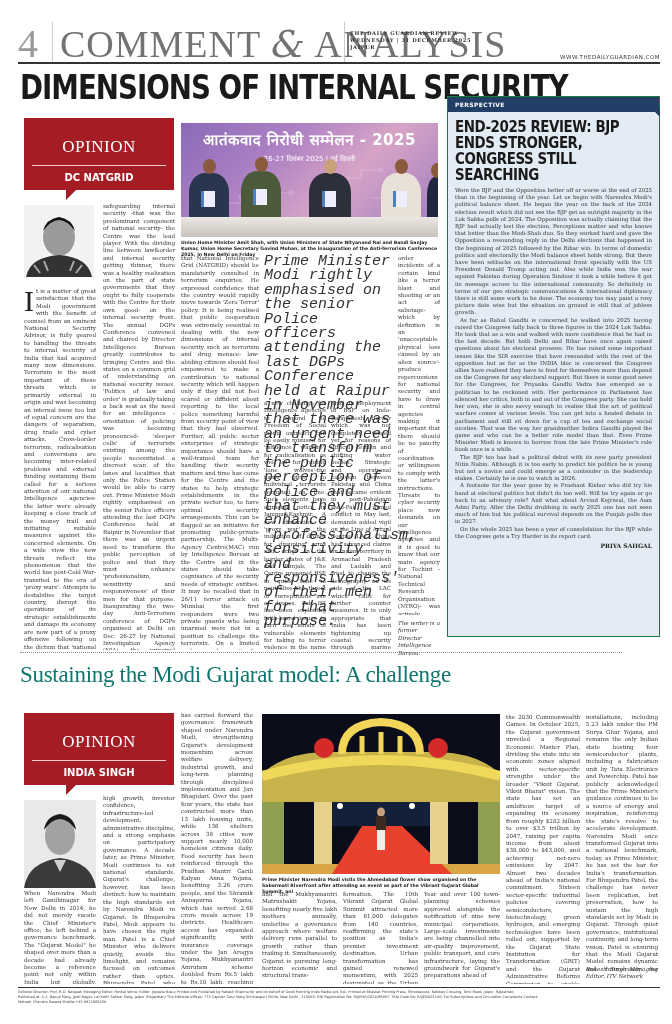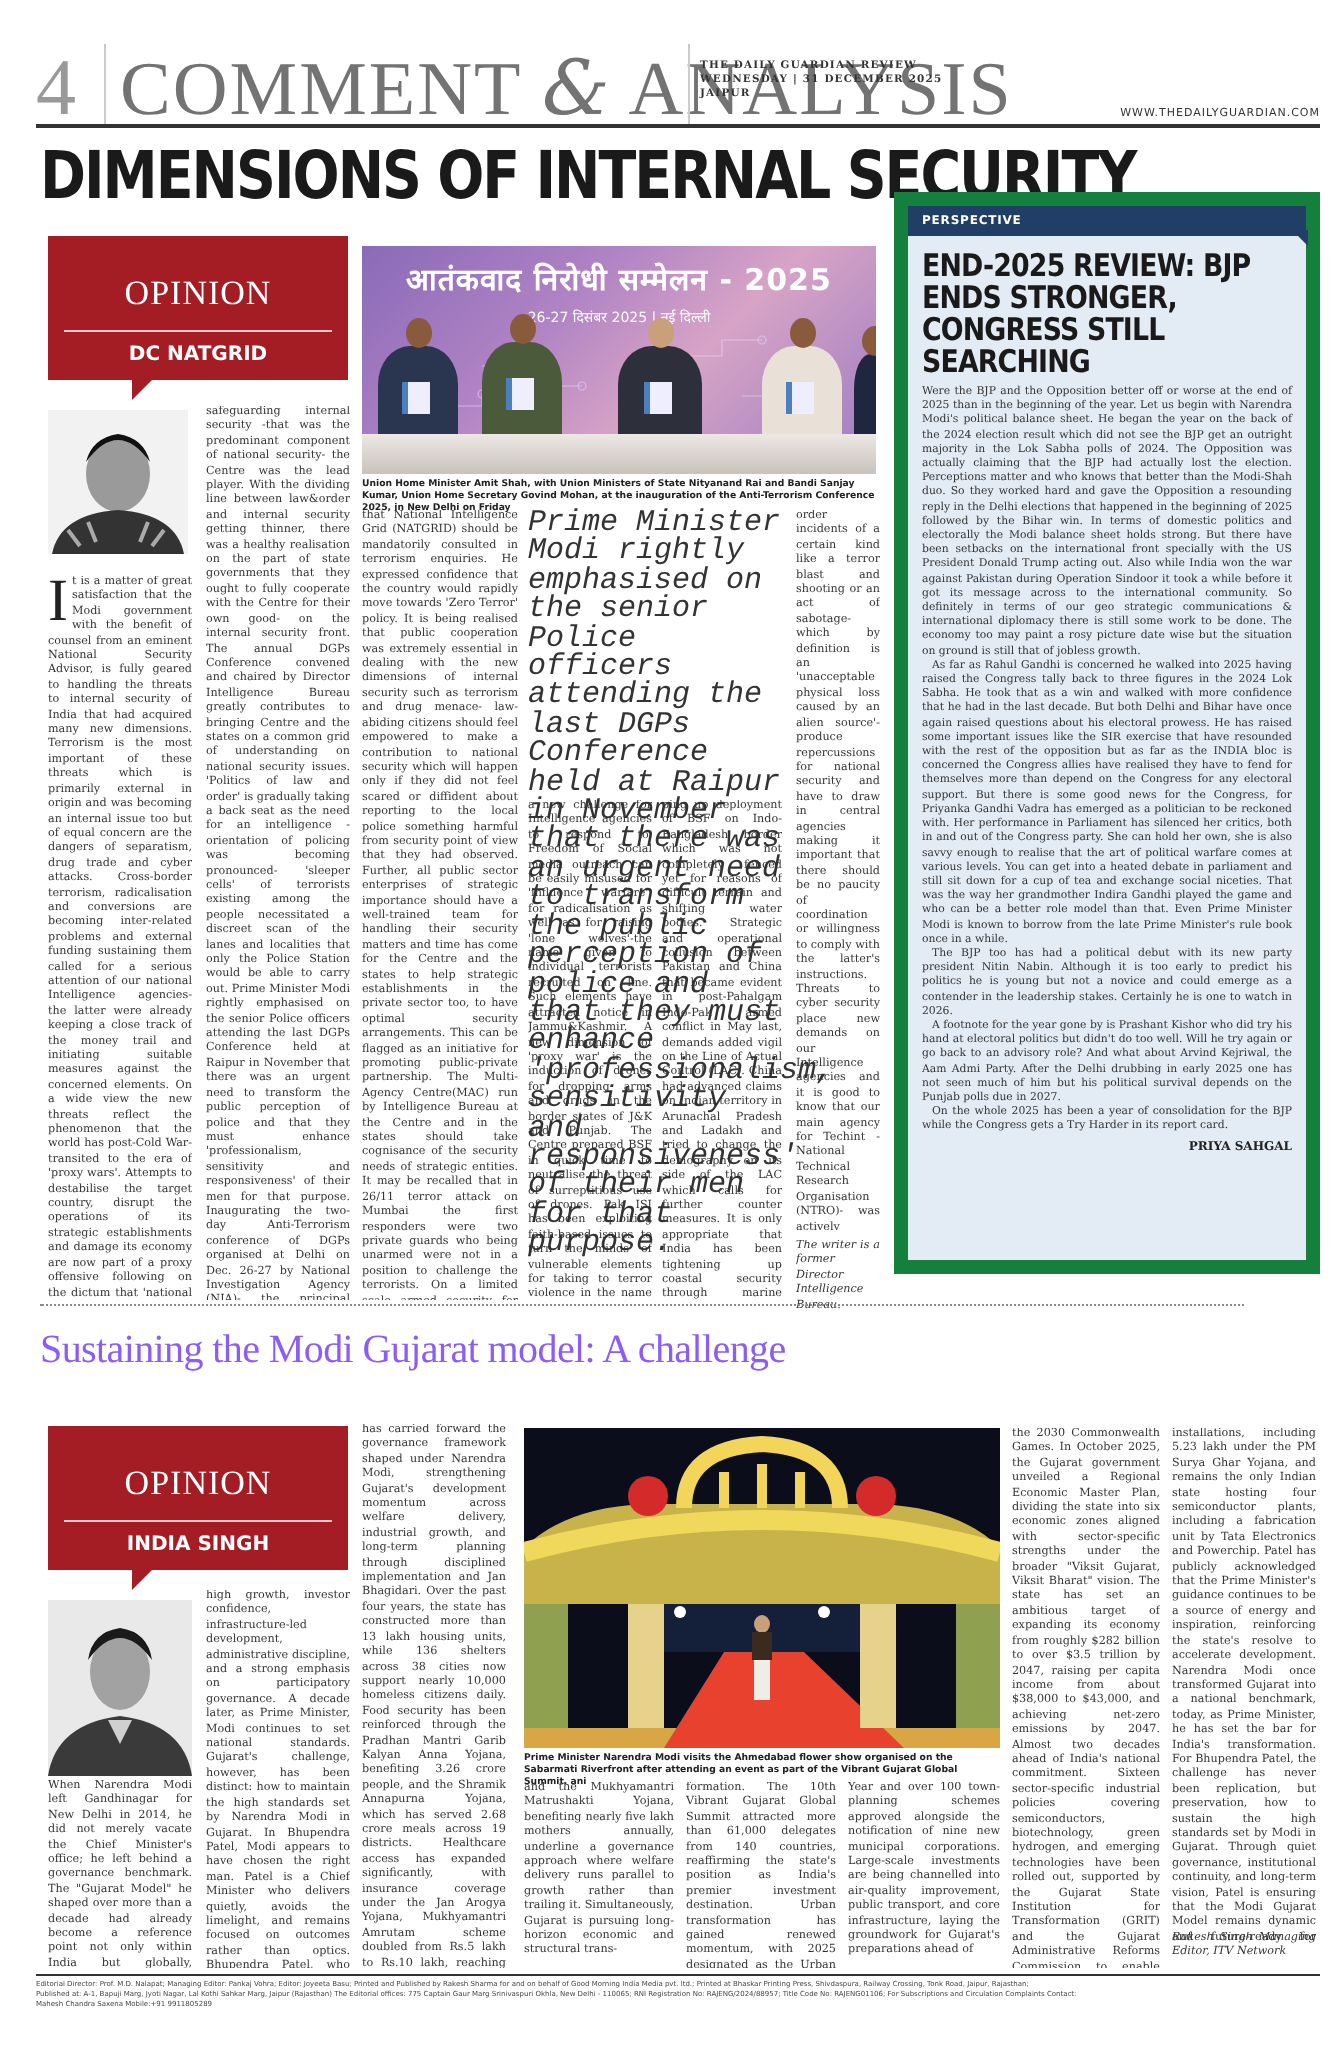--- a/index.html
+++ b/index.html
@@ -34,30 +34,30 @@
 .byline-ital{font-style:italic}
 
 .photo1{overflow:hidden;background:linear-gradient(135deg,#8a6ab8 0%,#b083c4 35%,#d7a4c6 60%,#9a7bc0 100%)}
 .photo1 .hindi1{position:absolute;left:0;right:0;top:6px;text-align:center;color:#fff;font-size:15px;font-weight:bold;font-family:"DejaVu Sans",sans-serif;letter-spacing:.5px}
 .photo1 .hindi2{position:absolute;left:0;right:0;top:31px;text-align:center;color:#fff;font-size:7px;font-family:"DejaVu Sans",sans-serif}
 .person{position:absolute;bottom:16px;border-radius:40% 40% 4px 4px}
 .person .head{position:absolute;left:50%;top:-14px;width:13px;height:15px;margin-left:-6.5px;border-radius:50%;background:#8a5a3c}
 .person .book{position:absolute;left:30%;top:18px;width:14px;height:16px;background:#eef;border-left:3px solid #4a7fc0}
 .table{position:absolute;left:0;right:0;bottom:0;height:20px;background:linear-gradient(#ece8e4,#c9c2bc)}
 
-.persp{background:#e3ebf4;border:7px solid #15803d}
+.persp{background:#e3ebf4;border:1px solid #15803d}
 .persp-tab{background:#203e66;color:#fff;font-family:"DejaVu Sans",sans-serif;font-weight:bold;font-size:6px;letter-spacing:.4px;padding:4px 7px}
 .persp-tab-notch{position:absolute;right:-1px;top:12px;width:0;height:0;border-top:8px solid #203e66;border-left:8px solid transparent}
 .persp-head{font-family:"DejaVu Sans",sans-serif;font-weight:bold;font-size:15.6px;line-height:16px;color:#1a1a1a;letter-spacing:-.5px;transform:scaleX(.86);transform-origin:left top;width:240px}
 .persp-body{font-size:5.4px;line-height:7.2px;color:#333;text-align:justify}
 .persp-body p{text-indent:5px}
 .persp-author{font-weight:bold;font-size:6px;text-align:right;margin-top:2px;color:#222}
 .dotrule{left:20px;right:50px;top:652px;border-top:1px dotted #888}
 
-.head2{left:20px;top:660px;font-family:"Liberation Serif",serif;font-size:20px;color:#8b5cf6;white-space:nowrap;letter-spacing:-.3px;line-height:30px}
+.head2{left:20px;top:660px;font-family:"Liberation Serif",serif;font-size:23px;color:#0f766e;white-space:nowrap;letter-spacing:-.3px;line-height:30px}
 .photo2{overflow:hidden;background:#0a0a14}
 .footer-rule{left:18px;right:12px;top:987px;height:1px;background:#333}
 .footer{left:18px;right:12px;top:990px;font-family:"DejaVu Sans",sans-serif;font-size:3.5px;line-height:5.2px;color:#444}
 </style>
 </head>
 <body>
 
 <div class="abs pgnum">4</div>
 <div class="abs vsep1"></div>
 <div class="abs section-title">

